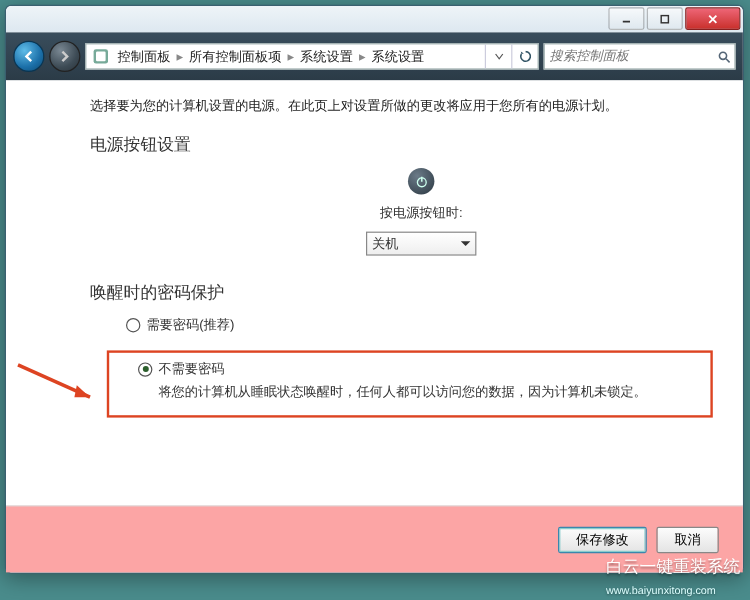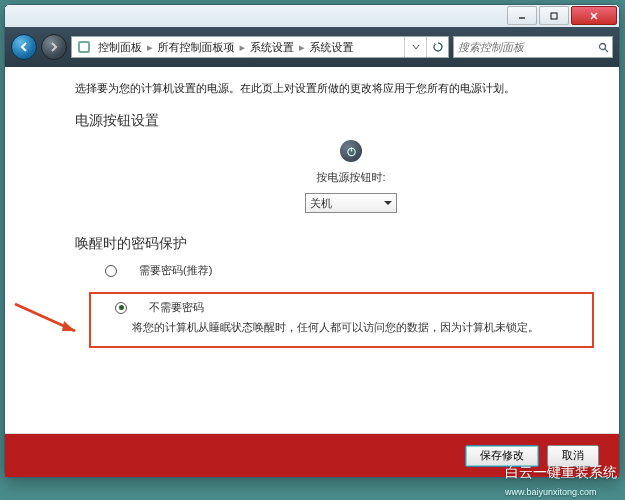--- a/index.html
+++ b/index.html
@@ -23,28 +23,28 @@
 .content { flex: 1; background: #fff; padding: 14px 22px 10px 70px; overflow: hidden; font-size: 12px; color: #333; position: relative; }
 .heading { font-size: 14px; color: #0a5a2b; margin-bottom: 6px; }
 .desc { font-size: 11px; color: #222; margin-bottom: 16px; }
 .section-title { font-size: 14px; color: #333; margin-bottom: 10px; }
 .powerbtn-row { display: flex; align-items: center; gap: 8px; margin-left: 30px; margin-bottom: 22px; flex-direction: column; }
 .powericon { width: 22px; height: 22px; border-radius: 50%; background: radial-gradient(circle at 35% 30%,#6b7b88,#2b3741); display: flex; align-items: center; justify-content: center; }
 .powericon svg { width: 11px; height: 11px; }
 .plabel { font-size: 11px; }
 .dropdown { width: 92px; height: 20px; border: 1px solid #888; background: linear-gradient(#fff,#eee); font-size: 11px; padding: 0 4px; display: flex; align-items: center; justify-content: space-between; cursor: pointer; }
 .dropdown .caret { border-left: 4px solid transparent; border-right: 4px solid transparent; border-top: 4px solid #333; }
-.radio-row { display: flex; align-items: center; gap: 22px; margin-left: 30px; font-size: 11px; }
+.radio-row { display: flex; align-items: center; gap: 5px; margin-left: 30px; font-size: 11px; }
 .radio { width: 12px; height: 12px; border: 1px solid #555; border-radius: 50%; background: #fff; display: flex; align-items: center; justify-content: center; cursor: pointer; }
 .radio.checked::after { content: ""; width: 5px; height: 5px; background: #2c5f2c; border-radius: 50%; }
 .subtext { font-size: 11px; margin-left: 47px; margin-top: 4px; line-height: 1.5; }
 .link { color: #0066cc; cursor: pointer; }
 .highlight-box { border: 2px solid #d42; padding: 6px 8px 10px 8px; margin: 14px 0 0 14px; width: 505px; }
 .arrow-ann { position: absolute; left: 5px; top: 232px; pointer-events: none; }
-.footer { height: 44px; border-top: 1px solid #ddd; display: flex; align-items: center; justify-content: flex-end; gap: 8px; padding-right: 20px; background: #b91c1c; padding-left: 11px; }
+.footer { height: 56px; border-top: 1px solid #ddd; display: flex; align-items: center; justify-content: flex-end; gap: 8px; padding-right: 20px; background: #fca5a5; padding-left: 11px; }
 .btn { height: 22px; padding: 0 14px; font-size: 11px; border: 1px solid #888; background: linear-gradient(#fcfcfc,#e4e4e4); cursor: pointer; display: flex; align-items: center; border-radius: 2px; }
 .btn.primary { border: 1px solid #3a87ad; box-shadow: 0 0 0 1px #8cc inset; }
 .watermark { position: absolute; right: 8px; bottom: 2px; color: #fff; font-size: 14px; text-shadow: 0 1px 2px rgba(0,0,0,.4); }
 .watermark .sub { font-size: 9px; color: #dff; }
 </style>
 </head>
 <body>
 
 <div class="window">
 

